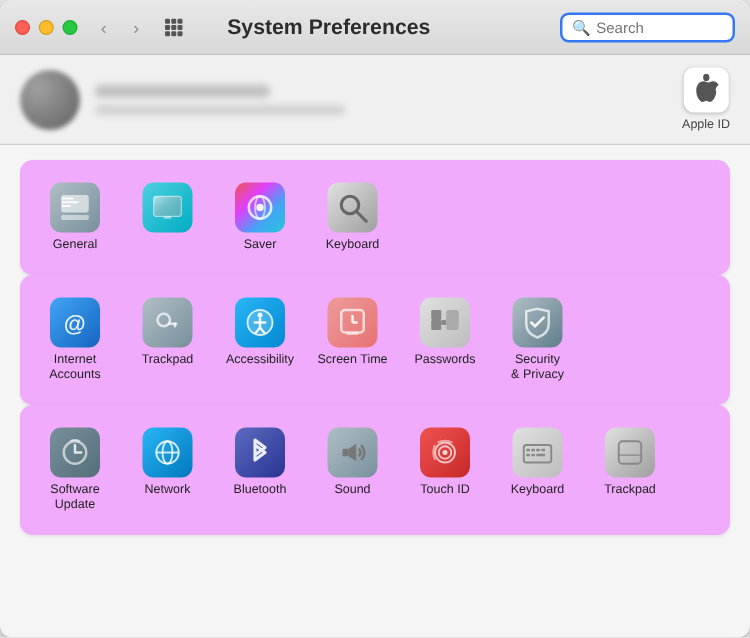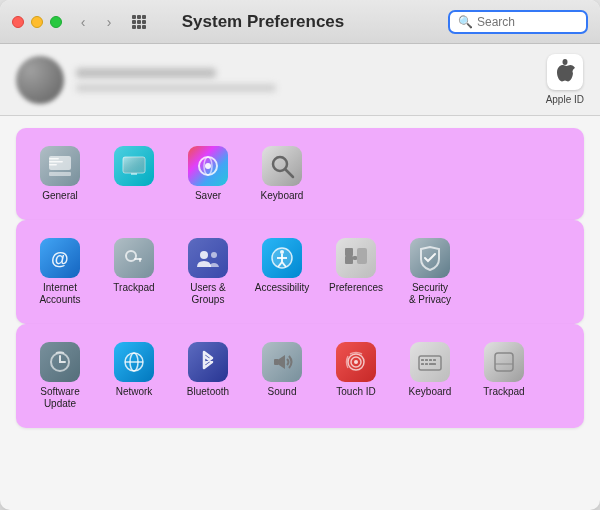--- a/index.html
+++ b/index.html
@@ -377,53 +377,53 @@
           <div class="pref-icon icon-passwords">
             <svg width="28" height="28" viewBox="0 0 28 28">
               <circle cx="11" cy="12" r="5" fill="none" stroke="rgba(255,255,255,0.7)" stroke-width="2"></circle>
               <rect x="14" y="14" width="8" height="2" rx="1" fill="rgba(255,255,255,0.7)"></rect>
               <rect x="19" y="14" width="2" height="4" rx="1" fill="rgba(255,255,255,0.7)"></rect>
             </svg>
           </div>
           <div class="pref-label">Trackpad</div>
         </div>
         <div class="pref-item">
-          <div class="pref-icon icon-users">
-            <svg width="28" height="28" viewBox="0 0 28 28">
-              <circle cx="10" cy="11" r="4" fill="rgba(255,255,255,0.85)"></circle>
-              <path d="M3 23 Q3 17 10 17 Q17 17 17 23Z" fill="rgba(255,255,255,0.85)"></path>
-              <circle cx="20" cy="11" r="3" fill="rgba(255,255,255,0.6)"></circle>
-              <path d="M15 23 Q16 19 20 19 Q24 19 25 23" fill="rgba(255,255,255,0.6)"></path>
-            </svg>
-          </div>
-          <div class="pref-label">Users &amp;<br>Groups</div>
-        </div>
-        <div class="pref-item">
           <div class="pref-icon icon-accessibility">
             <svg width="28" height="28" viewBox="0 0 28 28">
               <circle cx="14" cy="14" r="10" fill="rgba(255,255,255,0.2)" stroke="rgba(255,255,255,0.8)" stroke-width="1.5"></circle>
               <circle cx="14" cy="8" r="2" fill="rgba(255,255,255,0.9)"></circle>
               <line x1="14" y1="10" x2="14" y2="18" stroke="rgba(255,255,255,0.9)" stroke-width="2"></line>
               <line x1="9" y1="14" x2="19" y2="14" stroke="rgba(255,255,255,0.9)" stroke-width="2"></line>
               <line x1="14" y1="18" x2="10" y2="23" stroke="rgba(255,255,255,0.9)" stroke-width="2"></line>
               <line x1="14" y1="18" x2="18" y2="23" stroke="rgba(255,255,255,0.9)" stroke-width="2"></line>
             </svg>
           </div>
           <div class="pref-label">Accessibility</div>
         </div>
         <div class="pref-item">
+          <div class="pref-icon icon-screentime">
+            <svg width="28" height="28" viewBox="0 0 28 28">
+              <rect x="5" y="4" width="18" height="18" rx="3" fill="none" stroke="rgba(255,255,255,0.7)" stroke-width="2"></rect>
+              <line x1="14" y1="8" x2="14" y2="14" stroke="rgba(255,255,255,0.9)" stroke-width="2"></line>
+              <line x1="14" y1="14" x2="18" y2="14" stroke="rgba(255,255,255,0.9)" stroke-width="2"></line>
+              <rect x="9" y="22" width="10" height="2" rx="1" fill="rgba(255,255,255,0.5)"></rect>
+            </svg>
+          </div>
+          <div class="pref-label">Screen Time</div>
+        </div>
+        <div class="pref-item">
           <div class="pref-icon icon-extensions">
             <svg width="28" height="28" viewBox="0 0 28 28">
               <rect x="3" y="12" width="8" height="8" rx="1" fill="#888"></rect>
               <rect x="11" y="12" width="4" height="4" rx="1" fill="#888"></rect>
               <rect x="3" y="4" width="8" height="8" rx="1" fill="#888"></rect>
               <rect x="15" y="4" width="10" height="16" rx="2" fill="#aaa"></rect>
             </svg>
           </div>
-          <div class="pref-label">Preferences</div>
+          <div class="pref-label">Passwords</div>
         </div>
         <div class="pref-item">
           <div class="pref-icon icon-security">
             <svg width="28" height="28" viewBox="0 0 28 28">
               <path d="M5 5 L14 3 L23 5 L23 15 Q23 23 14 26 Q5 23 5 15Z" fill="none" stroke="rgba(255,255,255,0.7)" stroke-width="2"></path>
               <path d="M9 14 L12 17 L19 10" stroke="rgba(255,255,255,0.9)" stroke-width="2" fill="none" stroke-linecap="round"></path>
             </svg>
           </div>
           <div class="pref-label">Security<br>&amp; Privacy</div>
         </div>

